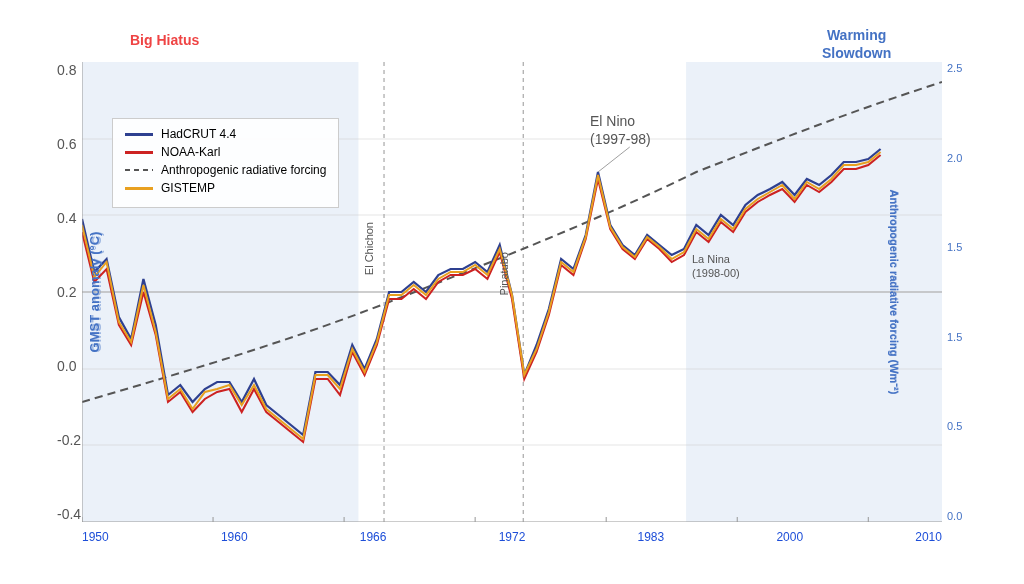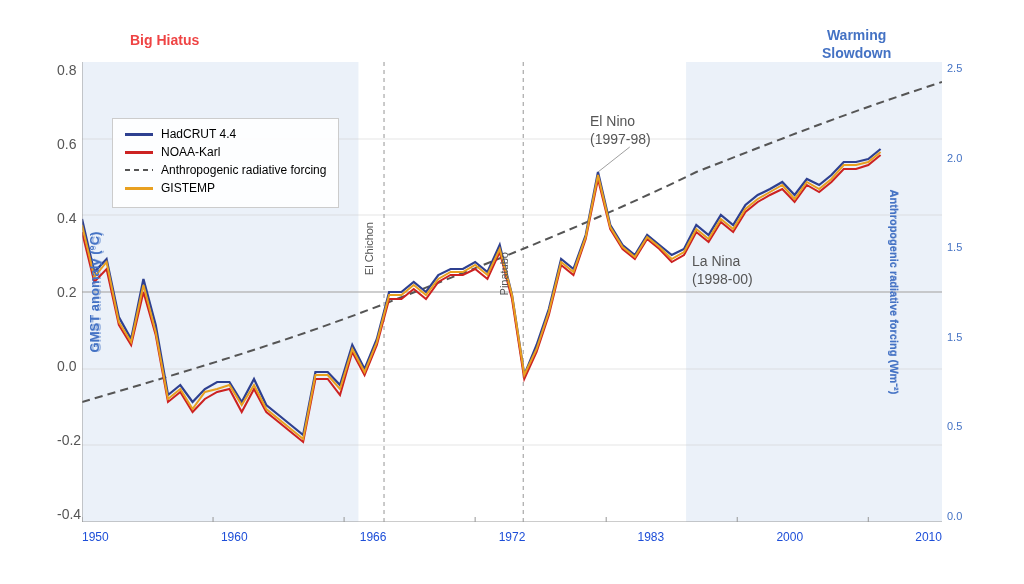--- a/index.html
+++ b/index.html
@@ -340,21 +340,21 @@
   </div>
 
   <div style="position:absolute; left:341px; top:210px; writing-mode:vertical-rl; transform:rotate(180deg); font-size:11px; color:#555;">El Chichon</div>
 
   <div style="position:absolute; left:476px; top:240px; writing-mode:vertical-rl; transform:rotate(180deg); font-size:11px; color:#555;">Pinatubo</div>
 
   <div style="position:absolute; left:568px; top:100px; font-size:14px; color:#555; line-height:1.3;">
     El Nino<br>(1997-98)
   </div>
 
-  <div style="position:absolute; left:670px; top:240px; font-size:14px; color:#555; line-height:1.3;">
+  <div style="position:absolute; left:670px; top:240px; font-size:11px; color:#555; line-height:1.3;">
     La Nina<br>(1998-00)
   </div>
 
   <div class="legend">
     <div class="legend-item">
       <div class="legend-line" style="background:#2E4090;"></div>
       <span>HadCRUT 4.4</span>
     </div>
     <div class="legend-item">
       <div class="legend-line" style="background:#CC2222;"></div>

